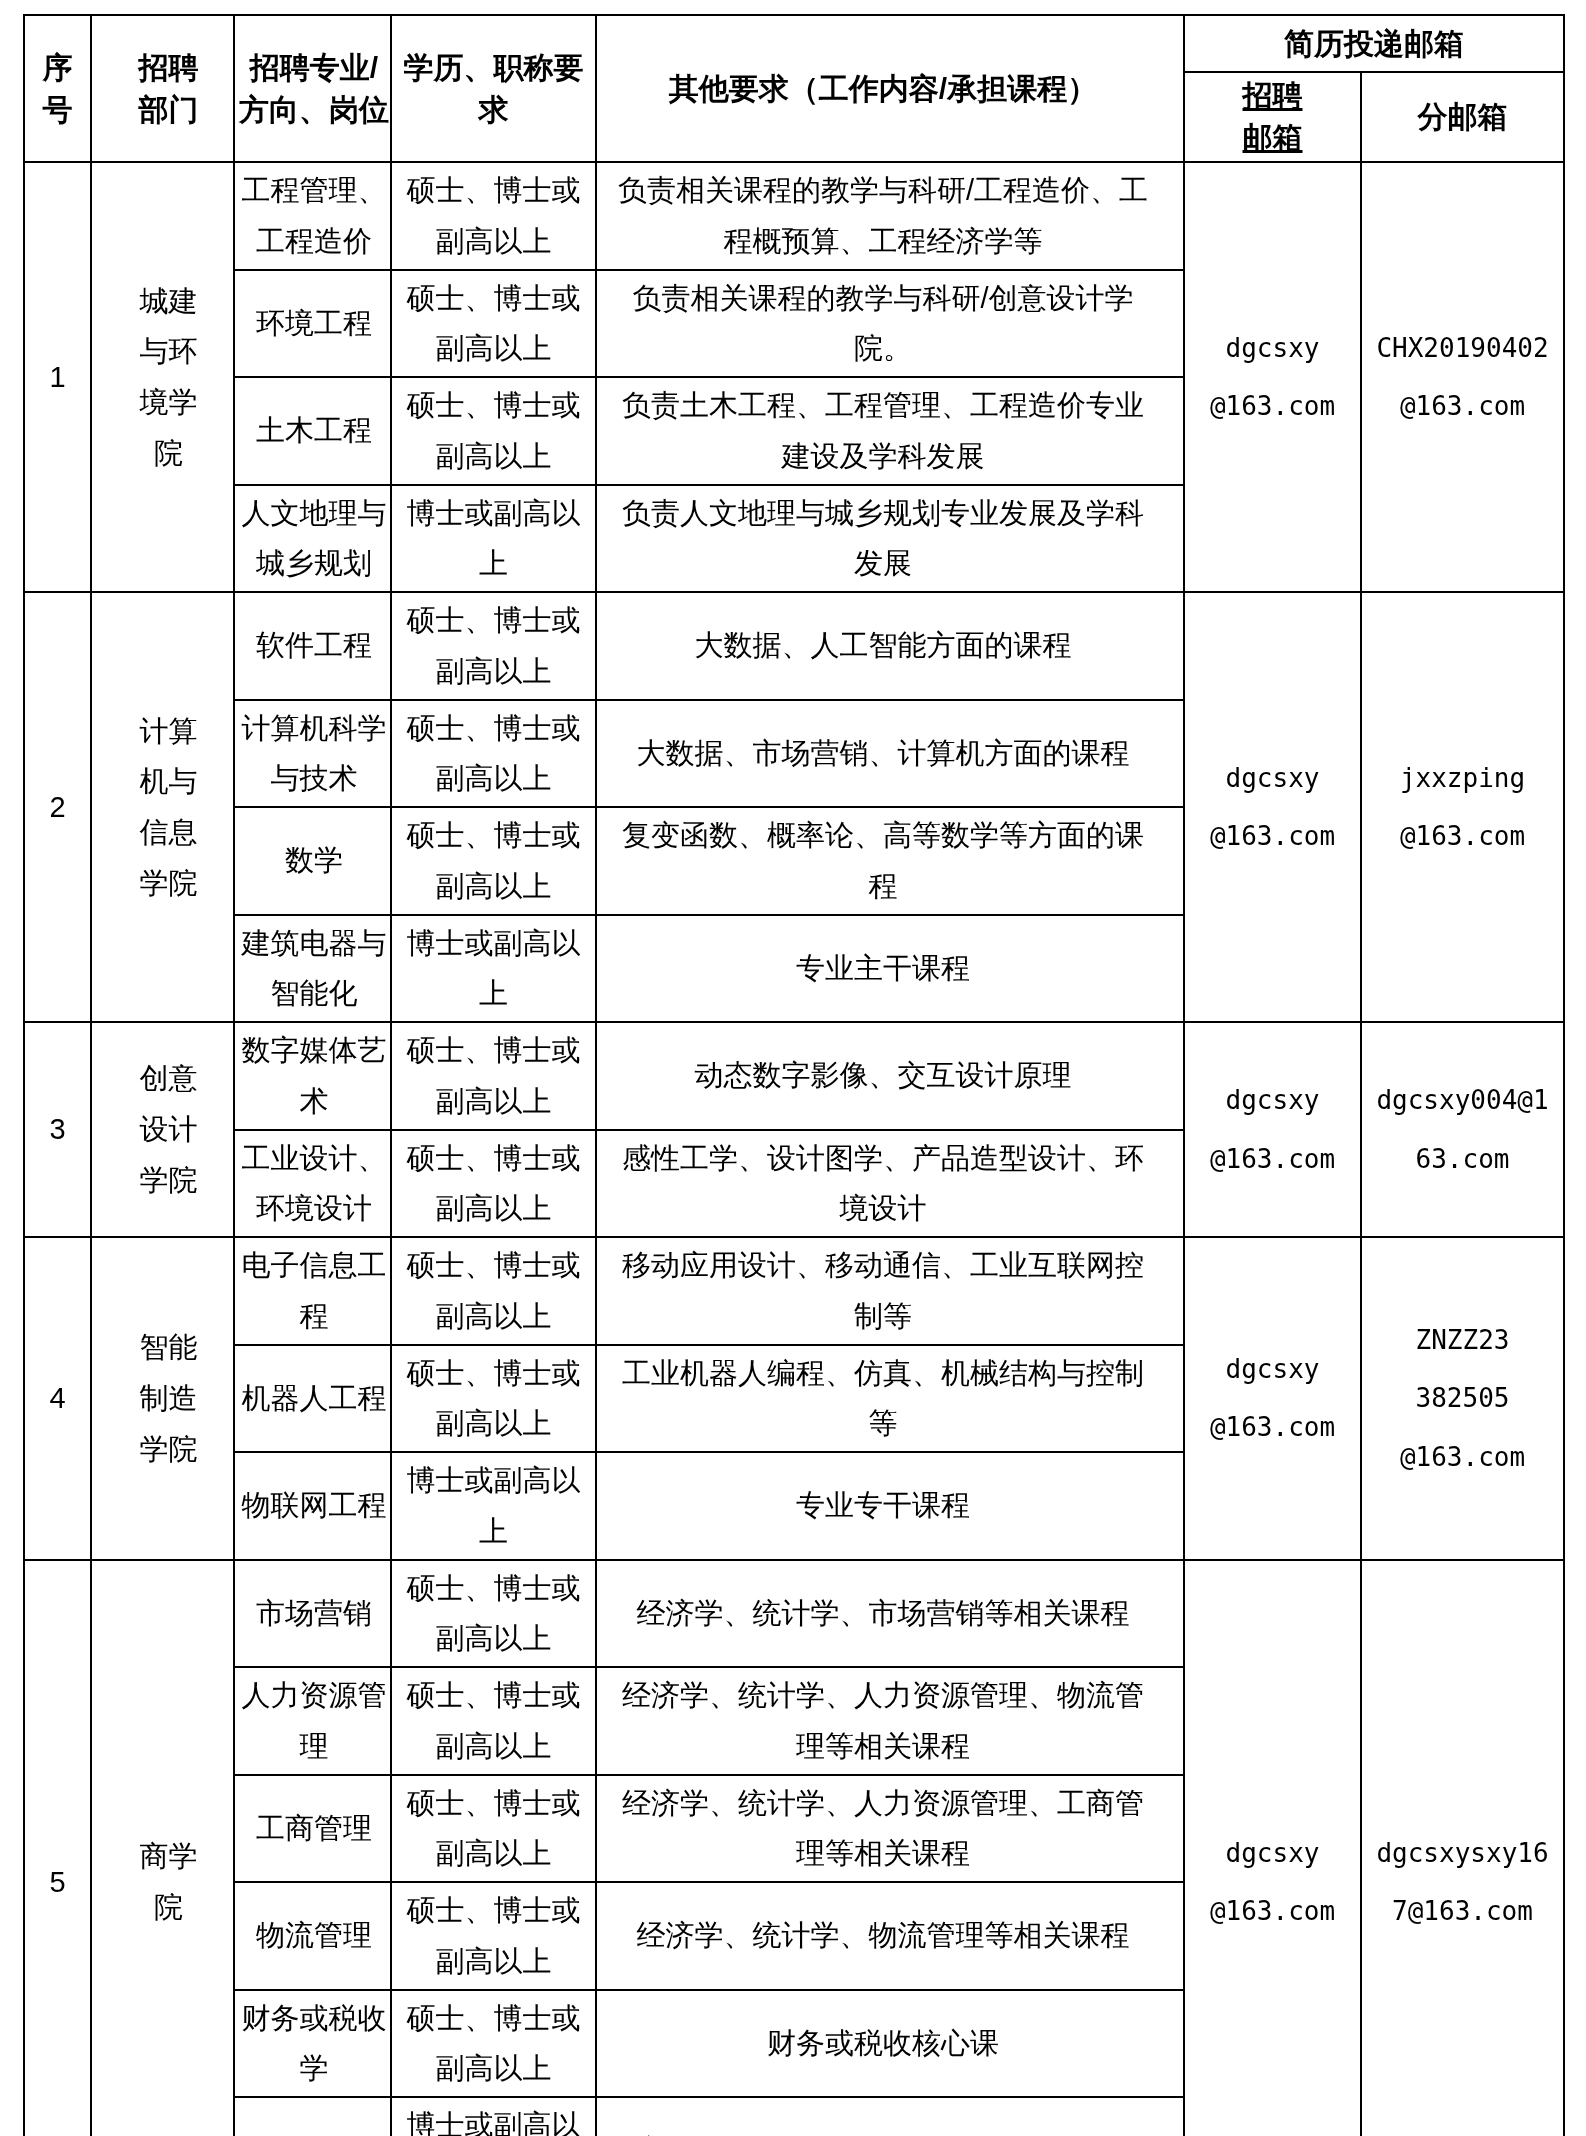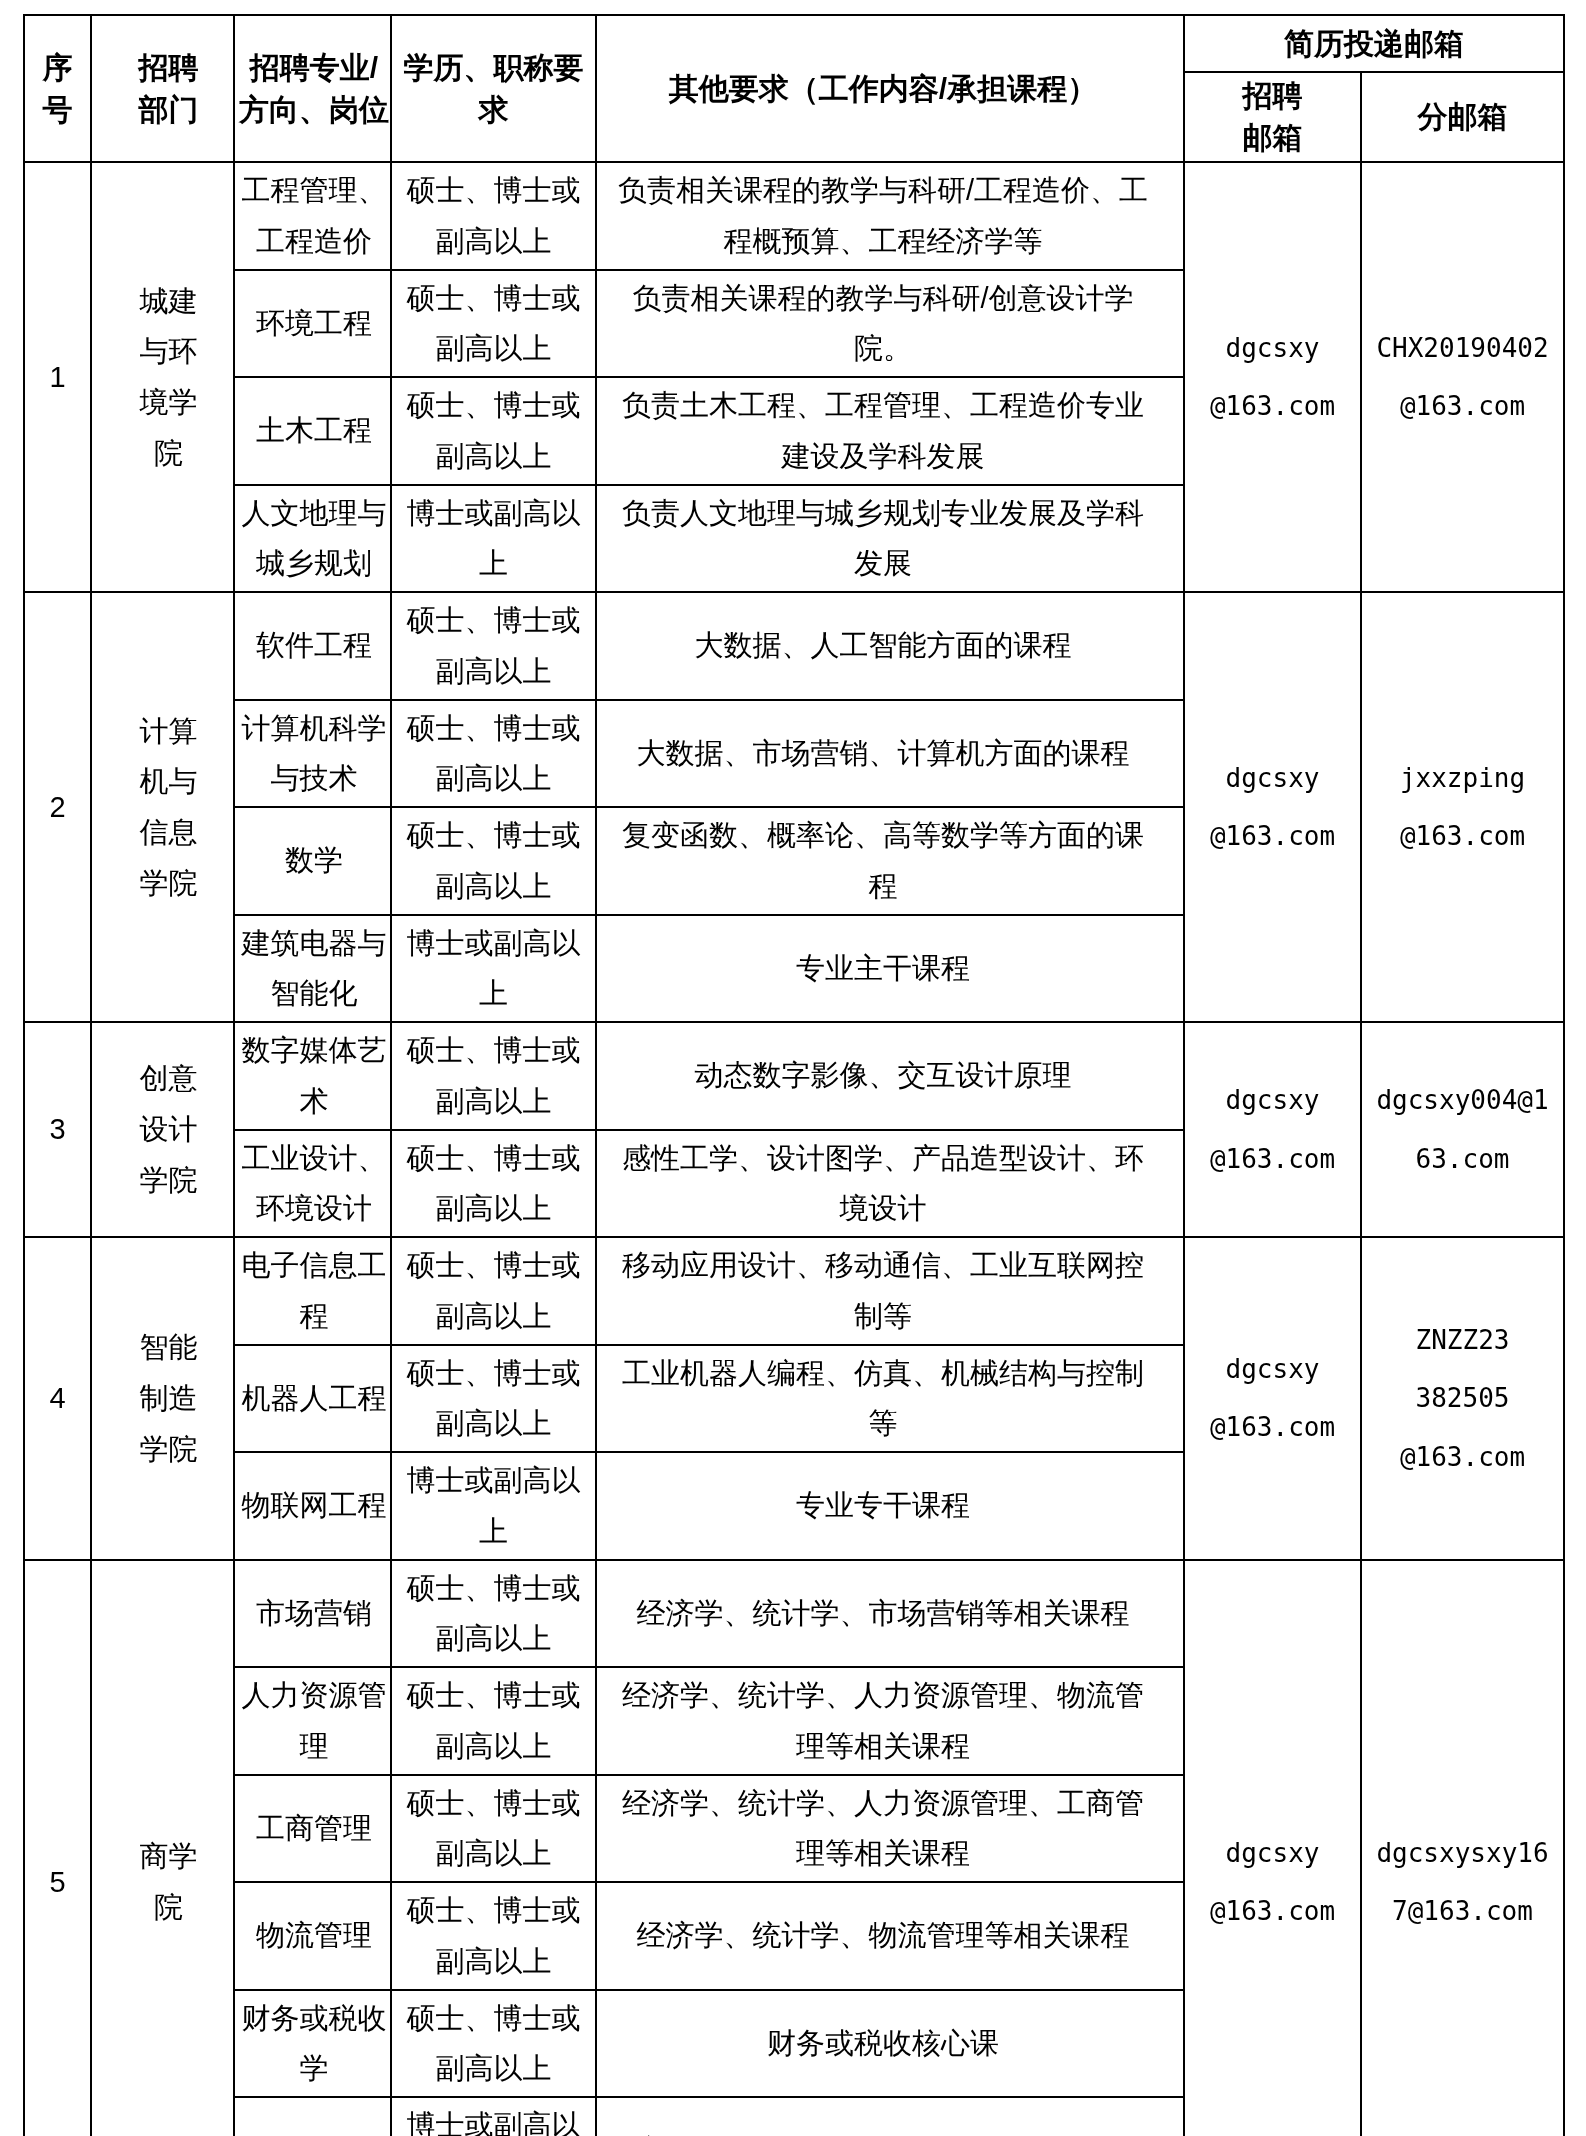--- a/index.html
+++ b/index.html
@@ -29,21 +29,21 @@
   tbody td { font-size: 29px; line-height: 1.75; font-weight: normal; }
   .col-dept { padding-left: 34px; padding-right: 22px; }
   .col-major { padding-left: 3px; padding-right: 0; }
   .col-req { padding-left: 14px; padding-right: 28px; }
   td.email-cell {
     font-family: "DejaVu Sans Mono", monospace;
     font-size: 26px;
     line-height: 2.25;
     margin-left: 8px;
   }
-  .w-narrow { display: inline-block; width: 2.2em; text-align: center; }
+  .w-narrow { display: inline-block; width: 2.2em; text-align: center; text-decoration: underline; }
 </style>
 </head>
 <body>
 
 <div class="page">
   <table class="recruit">
     <colgroup>
       <col style="width:67px">
         <col style="width:143px">
         <col style="width:157px">

